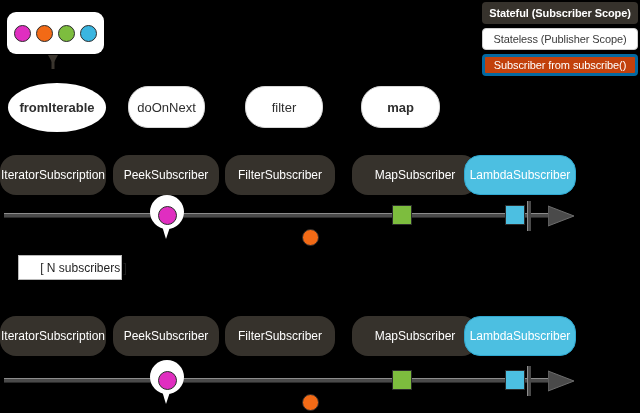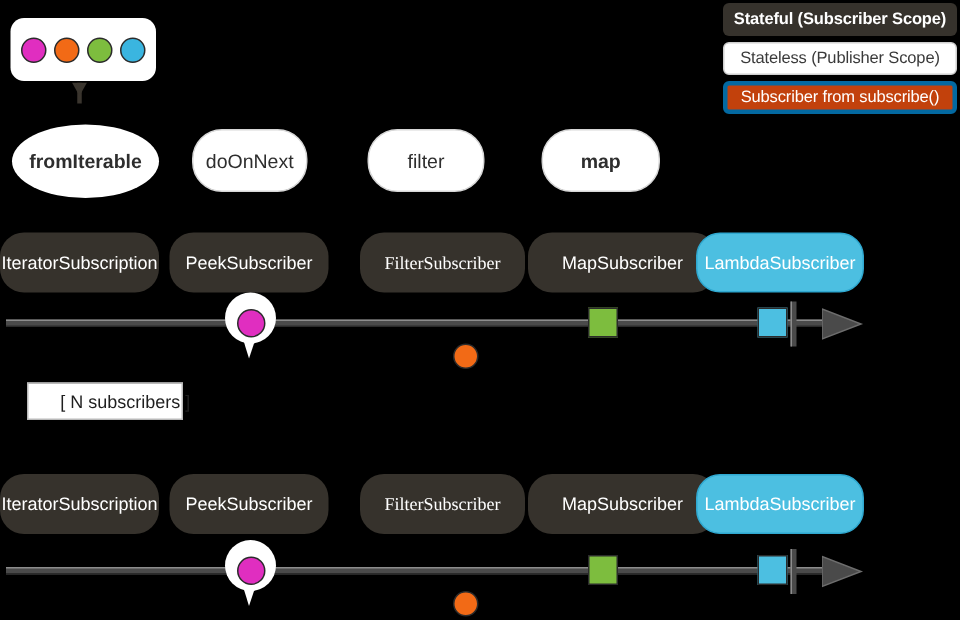--- a/index.html
+++ b/index.html
@@ -53,21 +53,21 @@
   .sub-row{position:absolute;left:0;width:640px;height:40px;}
   .sub{
     position:absolute;top:0;height:40px;box-sizing:border-box;
     border-radius:16px;display:flex;align-items:center;justify-content:center;
     font-size:12px;color:#ffffff;white-space:nowrap;
   }
   .sub-dark{background:#36322c;}
   .sub-cyan{background:#4cbfe1;border:1px solid #2fa8d0;}
   .s0{left:0px;width:106px;}
   .s1{left:113px;width:106px;}
-  .s2{left:240px;width:110px;font-family:Liberation Serif, serif;}
+  .s2{left:225px;width:110px;}
   .s3{left:352px;width:126px;}
   .s4{left:464px;width:112px;}
 
   
   .tl{position:absolute;left:0;width:640px;height:46px;}
   .tl-line{
     position:absolute;left:4px;top:15px;width:548px;height:5px;
     background:#4a4a4a;border-top:1px solid #8c8c8c;border-bottom:1px solid #2a2a2a;
     box-sizing:border-box;
   }

